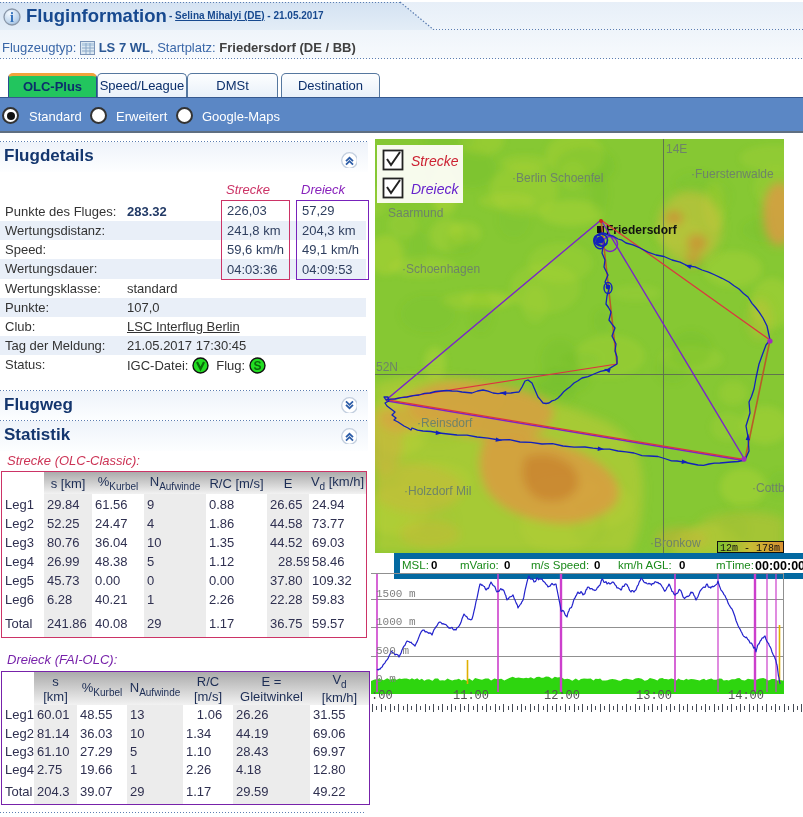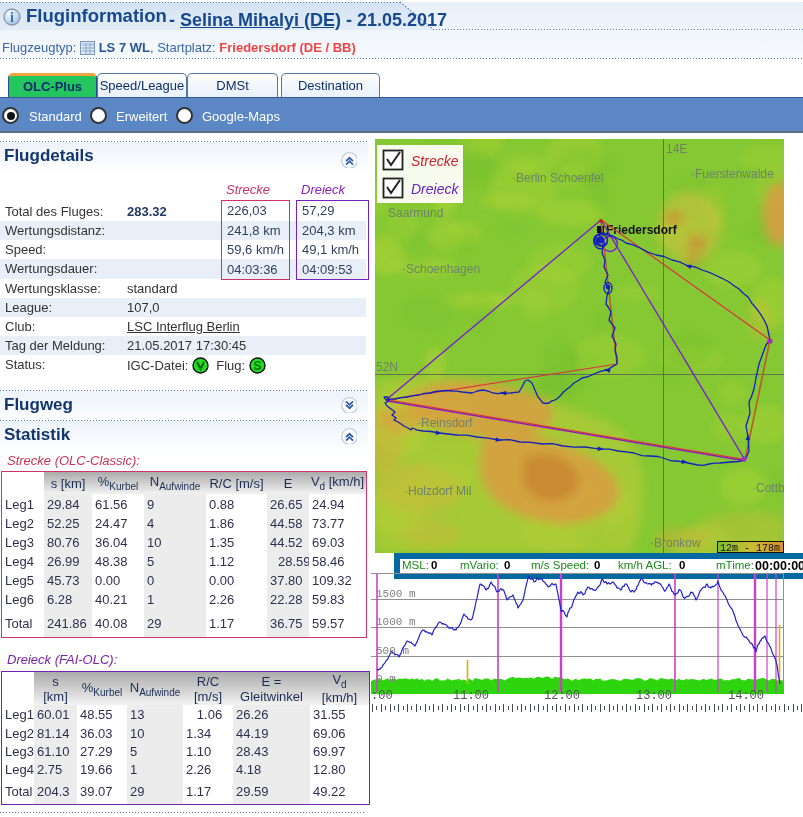--- a/index.html
+++ b/index.html
@@ -4,21 +4,21 @@
 html,body{margin:0;padding:0;}
 body{font-family:"Liberation Sans",sans-serif;}
 #page{position:relative;width:803px;height:817px;background:#fff;overflow:hidden;}
 .abs{position:absolute;}
 .dot{position:absolute;height:1px;background-image:repeating-linear-gradient(90deg,#5b7db1 0 1px,transparent 1px 3px);}
 
 #hdrband{left:0;top:2px;width:803px;height:57px;background:linear-gradient(#e7eff8,#f7fafd);}
 #hdrtab{left:0;top:2px;width:434px;height:28px;background:linear-gradient(#d4e2f2,#e3edf7);clip-path:polygon(0 0,400px 0,434px 28px,0 28px);}
 #hdrdiag{left:398px;top:1px;width:42px;height:29px;}
 #title{left:26px;top:5px;font-size:18.5px;font-weight:bold;color:#17498f;letter-spacing:0px;}
-#titlesub{left:169px;top:10px;font-size:18px;font-weight:bold;color:#17498f;}
+#titlesub{left:169px;top:10px;font-size:10px;font-weight:bold;color:#17498f;}
 #line2{left:2px;top:40px;font-size:13px;color:#3a67a8;}
 
 .tab{position:absolute;top:73px;height:24px;border:1px solid #55779f;border-bottom:none;border-radius:5px 5px 0 0;font-size:13px;color:#0c2f6b;text-align:center;line-height:24px;background:linear-gradient(#fdfeff,#e8f0f9);}
 #tab1{left:8px;width:87px;background:#22c55e;border-color:#2a4d8f;border-top:3px solid #f2a33c;font-weight:bold;height:22px;line-height:21px;}
 
 #band{left:0;top:97px;width:803px;height:33px;background:#5b87c5;border-top:1px solid #36598f;border-bottom:2px solid #5f6f81;}
 .radio{position:absolute;top:9px;width:13px;height:13px;background:#fff;border:2px solid #333;border-radius:50%;}
 .radio.sel::after{content:"";position:absolute;left:2.5px;top:2.5px;width:8px;height:8px;background:#111;border-radius:50%;}
 .rlab{position:absolute;top:11px;font-size:13px;color:#fff;}
 
@@ -69,21 +69,21 @@
     </svg>
   <div class="abs" id="title">Fluginformation</div>
   <div class="abs" id="titlesub">- <span style="text-decoration:underline;">Selina Mihalyi (DE)</span> - 21.05.2017</div>
   <div class="abs" id="line2">Flugzeugtyp: <svg width="15" height="14" style="vertical-align:-3px;">
         <rect x="0.5" y="0.5" width="14" height="13" fill="#dce8f2" stroke="#7a94b8"></rect>
         <rect x="2" y="2" width="12" height="3" fill="#b8cfe4"></rect>
         <line x1="2" y1="7" x2="14" y2="7" stroke="#8aa8c8"></line>
         <line x1="2" y1="10" x2="14" y2="10" stroke="#8aa8c8"></line>
         <line x1="6" y1="2" x2="6" y2="13" stroke="#8aa8c8"></line>
         <line x1="10" y1="2" x2="10" y2="13" stroke="#8aa8c8"></line>
-      </svg> <b style="color:#2a5794;">LS 7 WL</b>, Startplatz: <b style="color:#ef4444;">Friedersdorf (DE / BB)</b></div>
+      </svg> <b style="color:#2a5794;">LS 7 WL</b>, Startplatz: <b style="color:#404040;">Friedersdorf (DE / BB)</b></div>
 
   <div class="tab" id="tab1">OLC-Plus</div>
   <div class="tab" style="left:97px;width:88px;">Speed/League</div>
   <div class="tab" style="left:187px;width:89px;">DMSt</div>
   <div class="tab" style="left:281px;width:97px;">Destination</div>
 
   <div class="abs" id="band">
     <div class="radio sel" style="left:2px;"></div>
       <div class="rlab" style="left:29px;">Standard</div>
     <div class="radio" style="left:90px;"></div>
@@ -96,40 +96,40 @@
   <div class="sechdr" style="top:142px;">
     <div class="t">Flugdetails</div>
     <svg class="circicon" width="17" height="17" style="top:10px;">
         <circle cx="8.5" cy="8.5" r="7.8" fill="#fff" stroke="#c3cfdf" stroke-width="1.3"></circle>
         <path d="M5,9.2 L8.5,5.8 L12,9.2 M5,12.6 L8.5,9.2 L12,12.6" fill="none" stroke="#2d5da8" stroke-width="1.8"></path>
       </svg>
   </div>
   <div class="colhead" style="left:226px;top:182px;color:#cc3366;">Strecke</div>
   <div class="colhead" style="left:301px;top:182px;color:#8822bb;">Dreieck</div>
   <div class="row" style="top:202px;">
-      <span class="lab">Total des Fluges:</span>
+      <span class="lab">Punkte des Fluges:</span>
       <span class="val" style="font-weight:bold;color:#223a66;">283.32</span>
     </div>
   <div class="row stripe" style="top:221px;">
       <span class="lab">Wertungsdistanz:</span>
     </div>
   <div class="row stripe" style="top:259px;height:20px;">
       <span class="lab">Wertungsdauer:</span>
     </div>
   <div class="row" style="top:240px;">
       <span class="lab">Speed:</span>
     </div>
   <div class="vbox" style="left:221px;top:200px;width:62px;height:78px;border:1px solid #cc3366;">226,03<br>241,8 km<br>59,6 km/h<br>04:03:36</div>
   <div class="vbox" style="left:296px;top:200px;width:66px;height:78px;border:1px solid #7722bb;">57,29<br>204,3 km<br>49,1 km/h<br>04:09:53</div>
   <div class="row" style="top:279px;">
       <span class="lab">Wertungsklasse:</span>
       <span class="val">standard</span>
     </div>
   <div class="row stripe" style="top:298px;">
-      <span class="lab">League:</span>
+      <span class="lab">Punkte:</span>
       <span class="val">107,0</span>
     </div>
   <div class="row" style="top:317px;">
       <span class="lab">Club:</span>
       <span class="val" style="text-decoration:underline;">LSC Interflug Berlin</span>
     </div>
   <div class="row stripe" style="top:336px;">
       <span class="lab">Tag der Meldung:</span>
       <span class="val">21.05.2017 17:30:45</span>
     </div>

